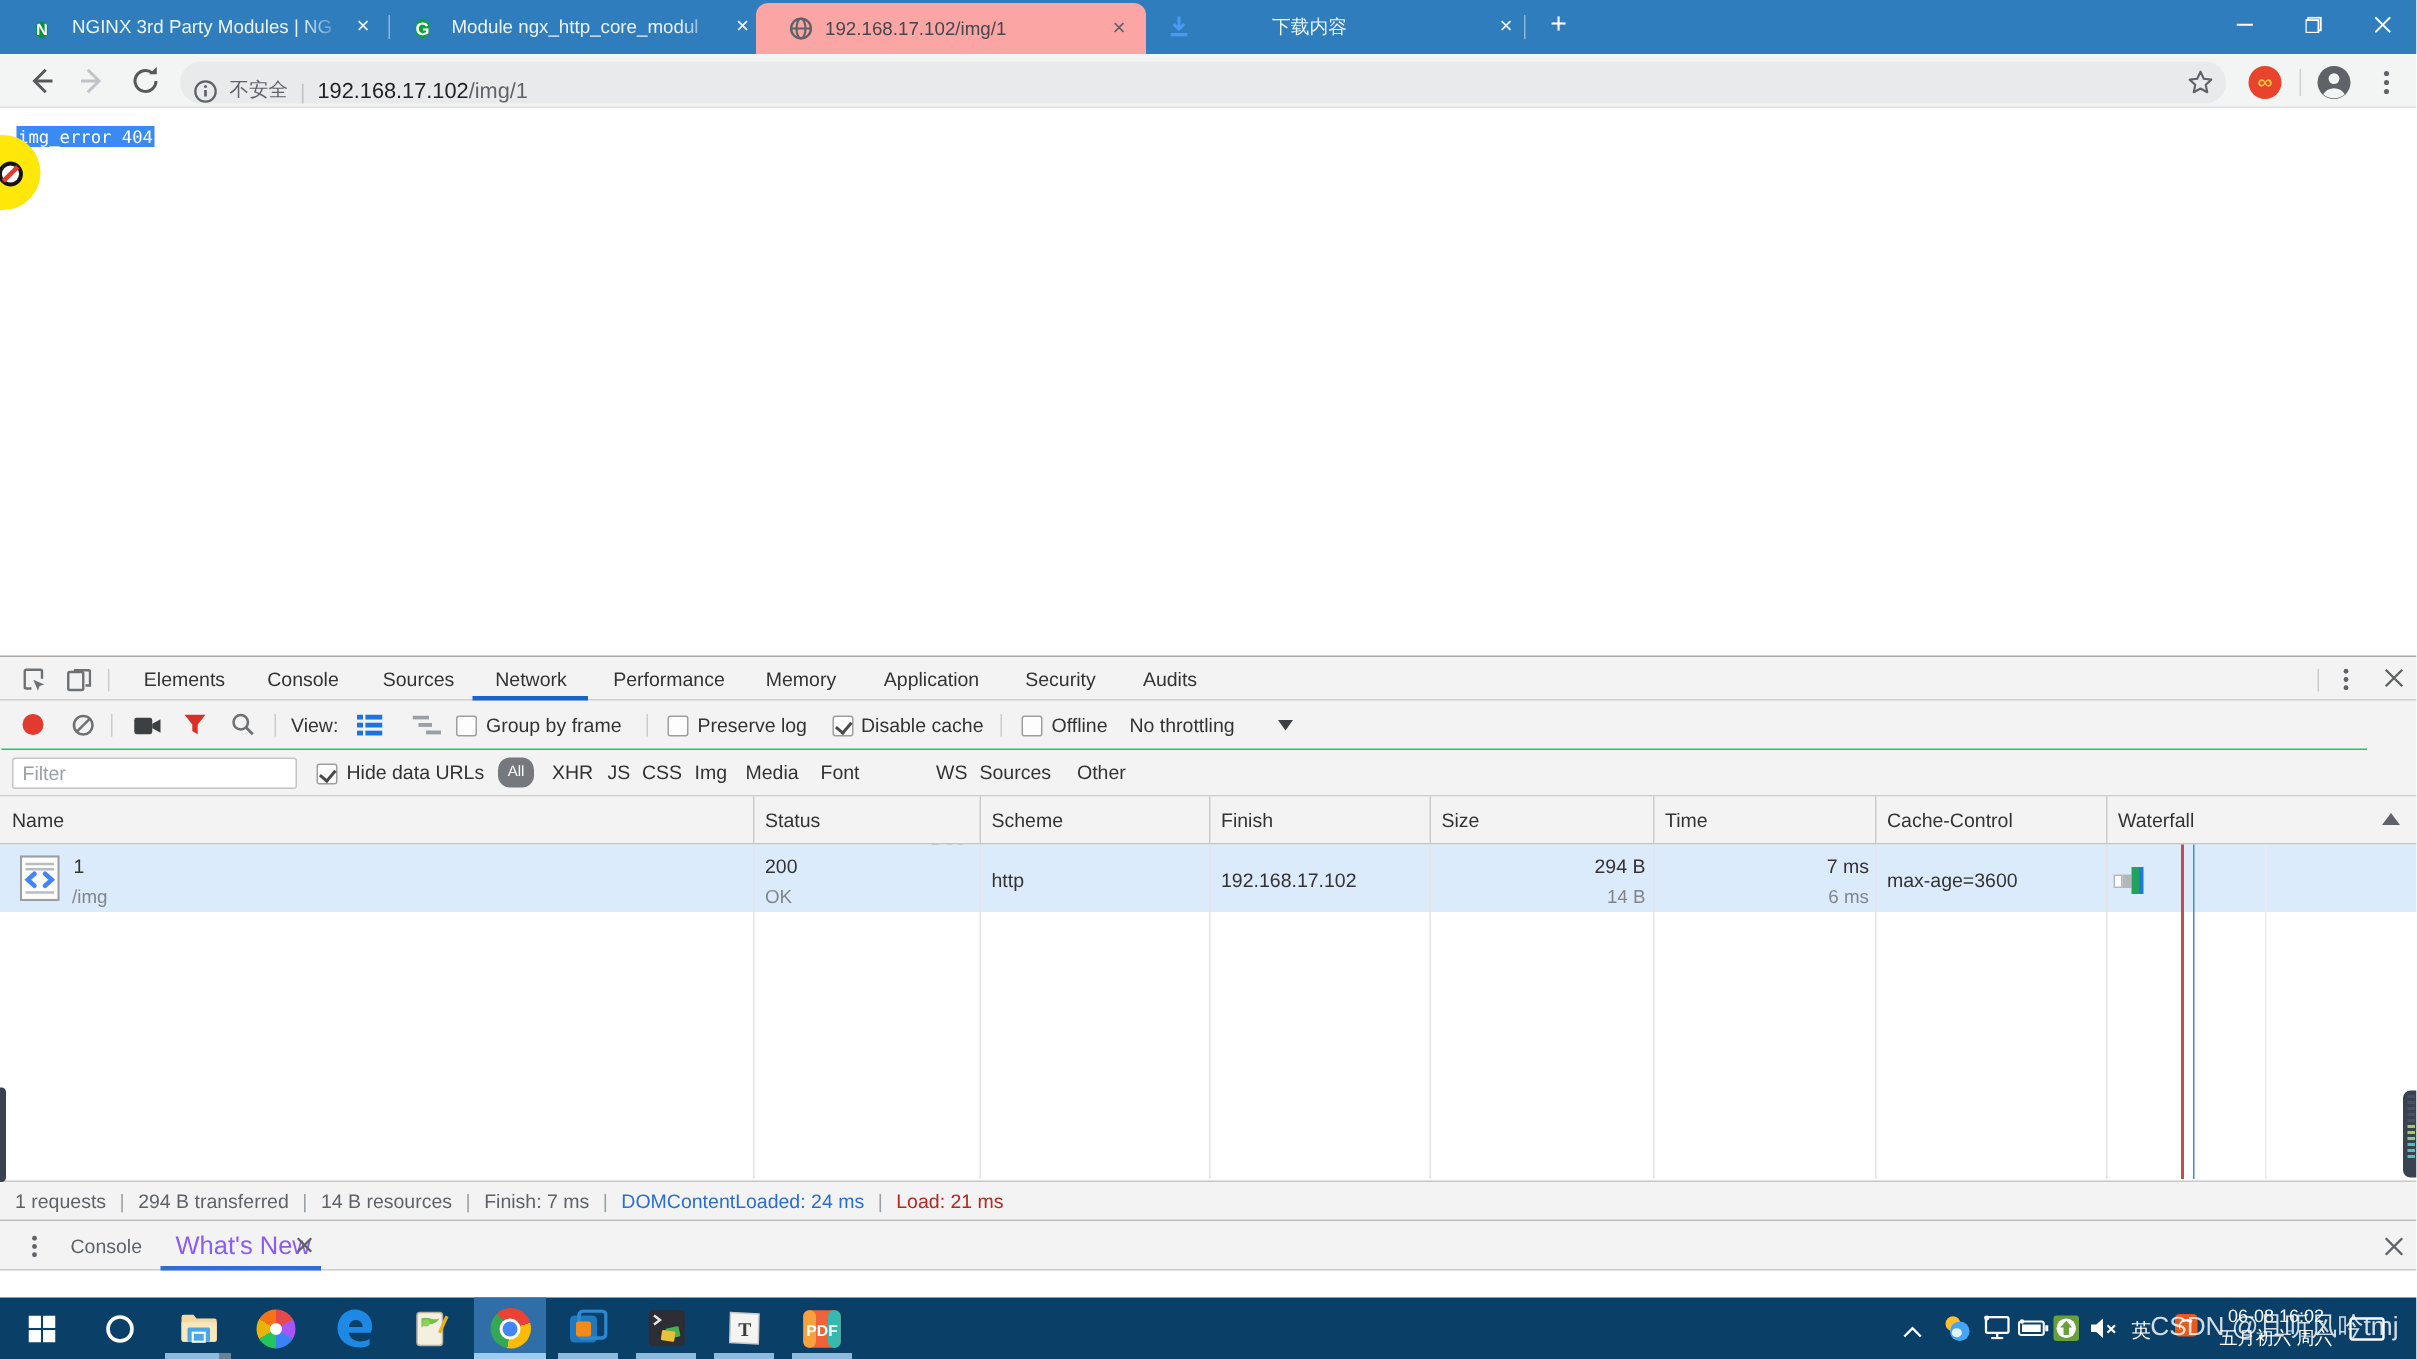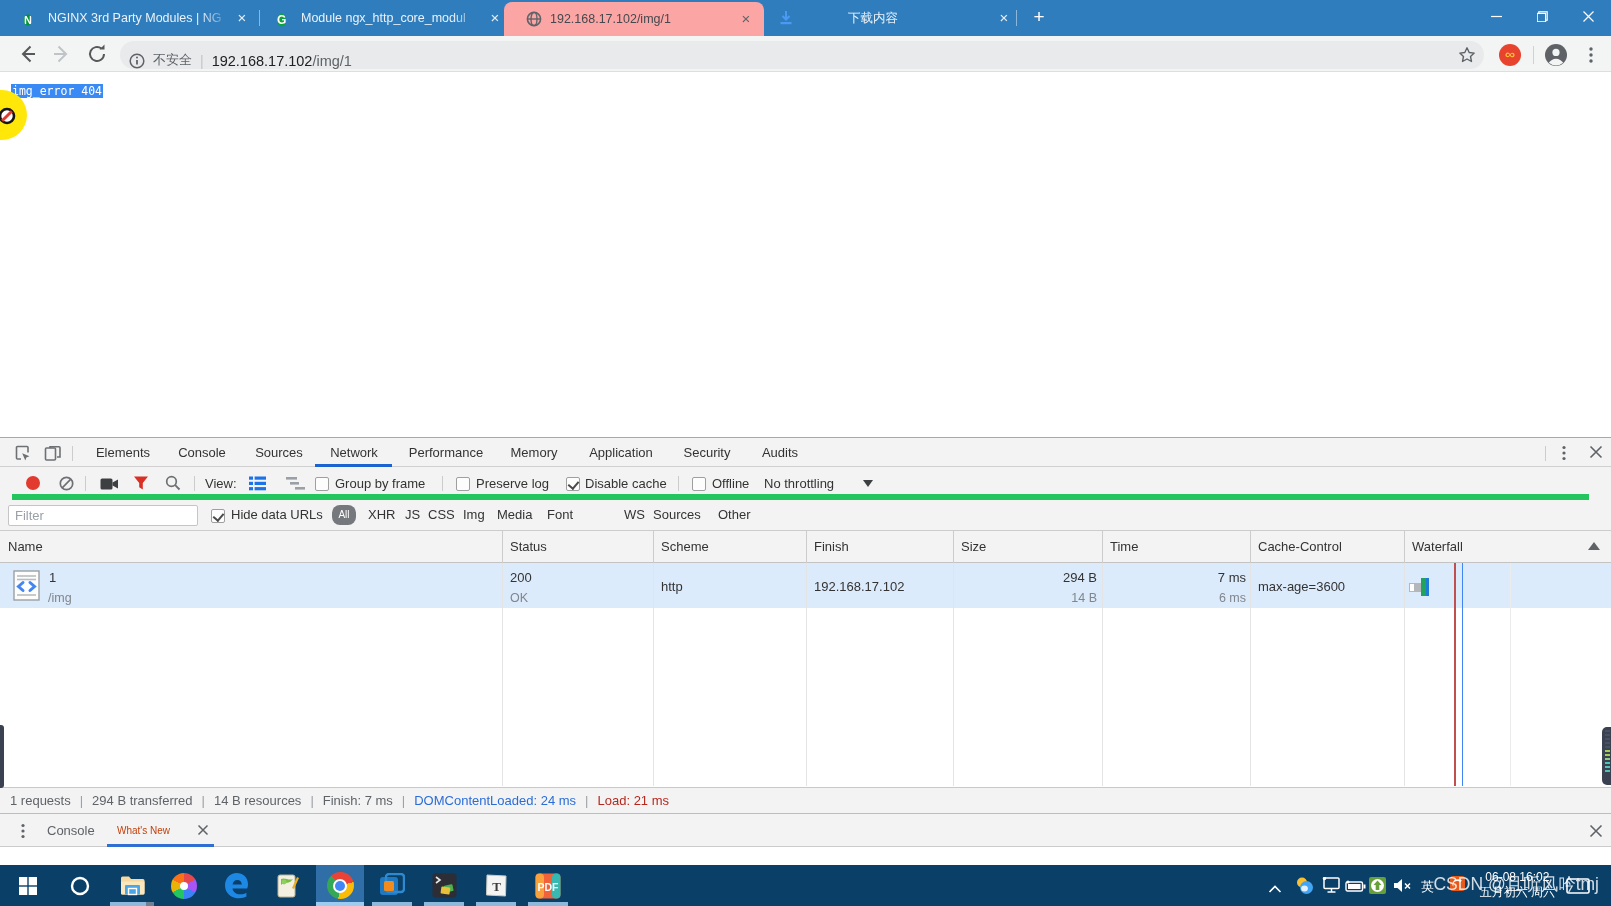--- a/index.html
+++ b/index.html
@@ -35,21 +35,21 @@
   #page { left:0; top:73px; width:1611px; height:364px; background:#fff; }
   #selection { left:11px; top:11px; background:#3a8af5; color:#fff; font-family:"DejaVu Sans Mono", monospace; font-size:11.5px; height:14px; line-height:14px; padding:0 1px; }
   #click-halo { left:-23px; top:17px; width:50px; height:50px; border-radius:50%; background:#ffe70a; }
 
   
   #devtools { left:0; top:437px; width:1611px; height:375px; background:#f3f3f3; border-top:1px solid #a9a9a9; font-size:13px; color:#333; }
   #dt-tabbar { left:0; top:1px; width:1611px; height:28px; background:#f3f3f3; border-bottom:1px solid #d0d0d0; }
   .dt-tab { position:absolute; top:0; height:27px; line-height:27px; text-align:center; color:#333; }
   #dt-tab-underline { left:315px; top:25px; width:77px; height:3px; background:#1a63d0; }
   .vsep { position:absolute; width:1px; background:#ccc; }
-  #dt-toolbar { left:12px; top:29px; width:1577px; height:33px; border-bottom:6px solid #22c55e; }
+  #dt-toolbar { left:1px; top:29px; width:1577px; height:33px; border-bottom:1px solid #22c55e; }
   #dt-filterrow { left:0; top:62px; width:1611px; height:31px; border-bottom:1px solid #ccc; }
   .ckb { position:absolute; width:14px; height:14px; border:1px solid #9f9f9f; border-radius:2px; background:#fdfdfd; }
   .ckb.on::after { content:""; position:absolute; left:3px; top:0.5px; width:5px; height:8px; border:solid #4a4a4a; border-width:0 2px 2px 0; transform:rotate(40deg); }
   .dtlabel { position:absolute; height:33px; line-height:33px; white-space:nowrap; }
   #filter-input { left:8px; top:5px; width:190px; height:21px; background:#fff; border:1px solid #c5c5c5; border-radius:2px; font-size:13px; color:#9aa0a6; line-height:19px; padding-left:6px; }
   .frlabel { position:absolute; height:31px; line-height:30px; white-space:nowrap; }
   #pill-all { left:332px; top:5px; width:24px; height:20px; background:#75787c; border-radius:8px; color:#fff; font-size:10px; text-align:center; line-height:20px; }
 
   
   #dt-thead { left:0; top:93px; width:1611px; height:32px; background:#f3f3f3; border-bottom:1px solid #c3c3c3; }
@@ -407,21 +407,21 @@
 
   <div id="drawer-tabs" class="abs">
     <div class="abs" style="left:16px; top:7px; width:14px; height:20px;">
       <svg width="14" height="20" viewBox="0 0 14 20">
           <circle cx="7" cy="4.5" r="1.6" fill="#5f6368"></circle>
           <circle cx="7" cy="10" r="1.6" fill="#5f6368"></circle>
           <circle cx="7" cy="15.5" r="1.6" fill="#5f6368"></circle>
         </svg>
     </div>
     <div class="abs" style="left:47px; top:0; height:33px; line-height:33px; color:#5f6368; font-size:13px;">Console</div>
-    <div class="abs" style="left:117px; top:0; height:33px; line-height:33px; color:#c2410c; font-size:10px;">What's New</div>
+    <div class="abs" style="left:117px; top:0; height:33px; line-height:33px; color:#8b5cf6; font-size:17px;">What's New</div>
     <div class="abs" style="left:196px; top:9px; width:14px; height:14px;">
       <svg width="14" height="14" viewBox="0 0 14 14">
           <path d="M2.5 2.5 L11.5 11.5 M11.5 2.5 L2.5 11.5" stroke="#5f6368" stroke-width="1.5"></path>
         </svg>
     </div>
     <div id="whatsnew-underline" class="abs"></div>
     <div class="abs" style="left:1588px; top:9px; width:16px; height:16px;">
       <svg width="16" height="16" viewBox="0 0 16 16">
           <path d="M2.5 2.5 L13.5 13.5 M13.5 2.5 L2.5 13.5" stroke="#5f6368" stroke-width="1.6"></path>
         </svg>

